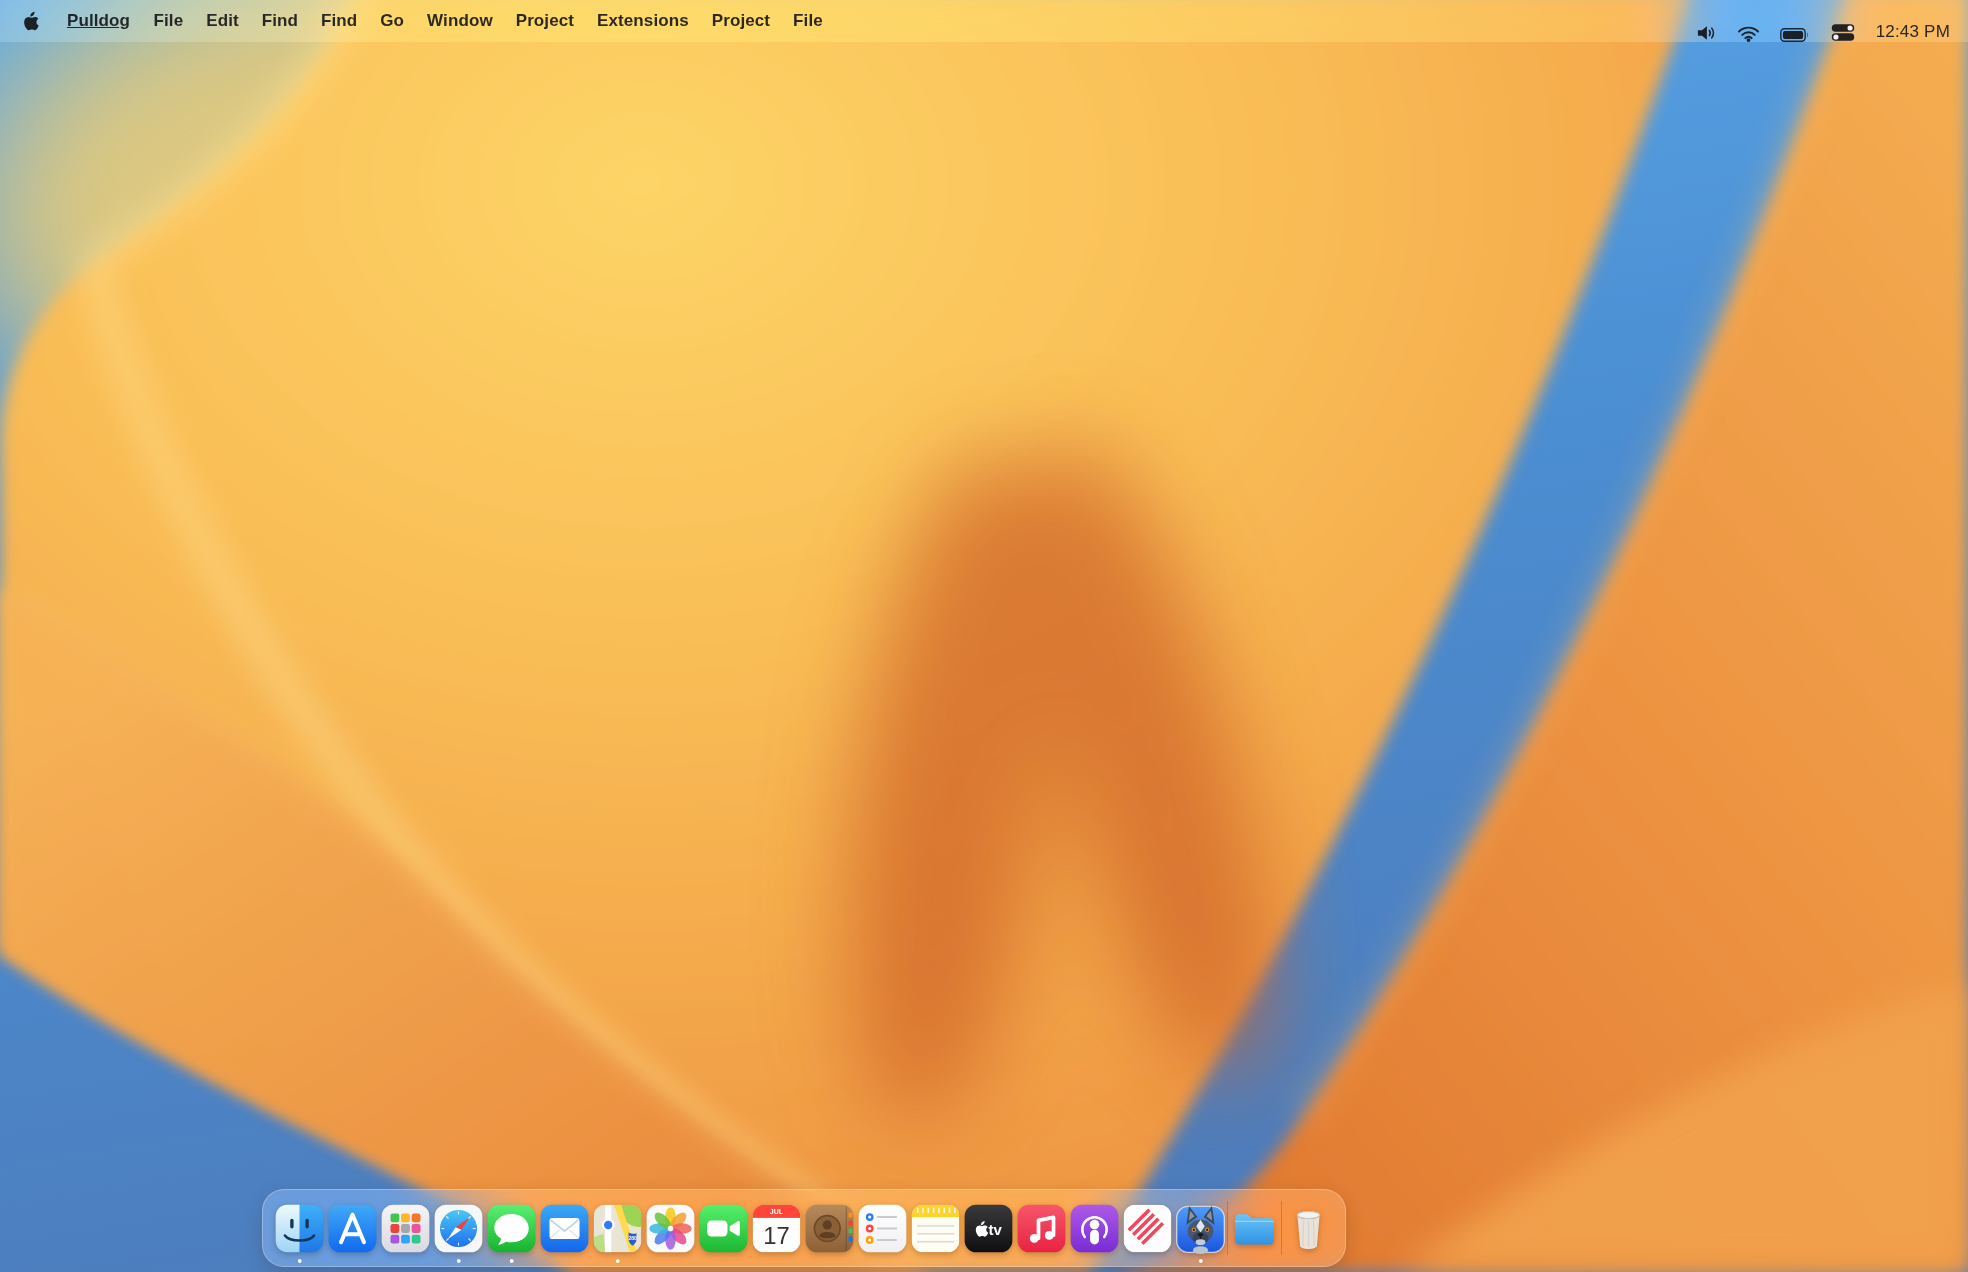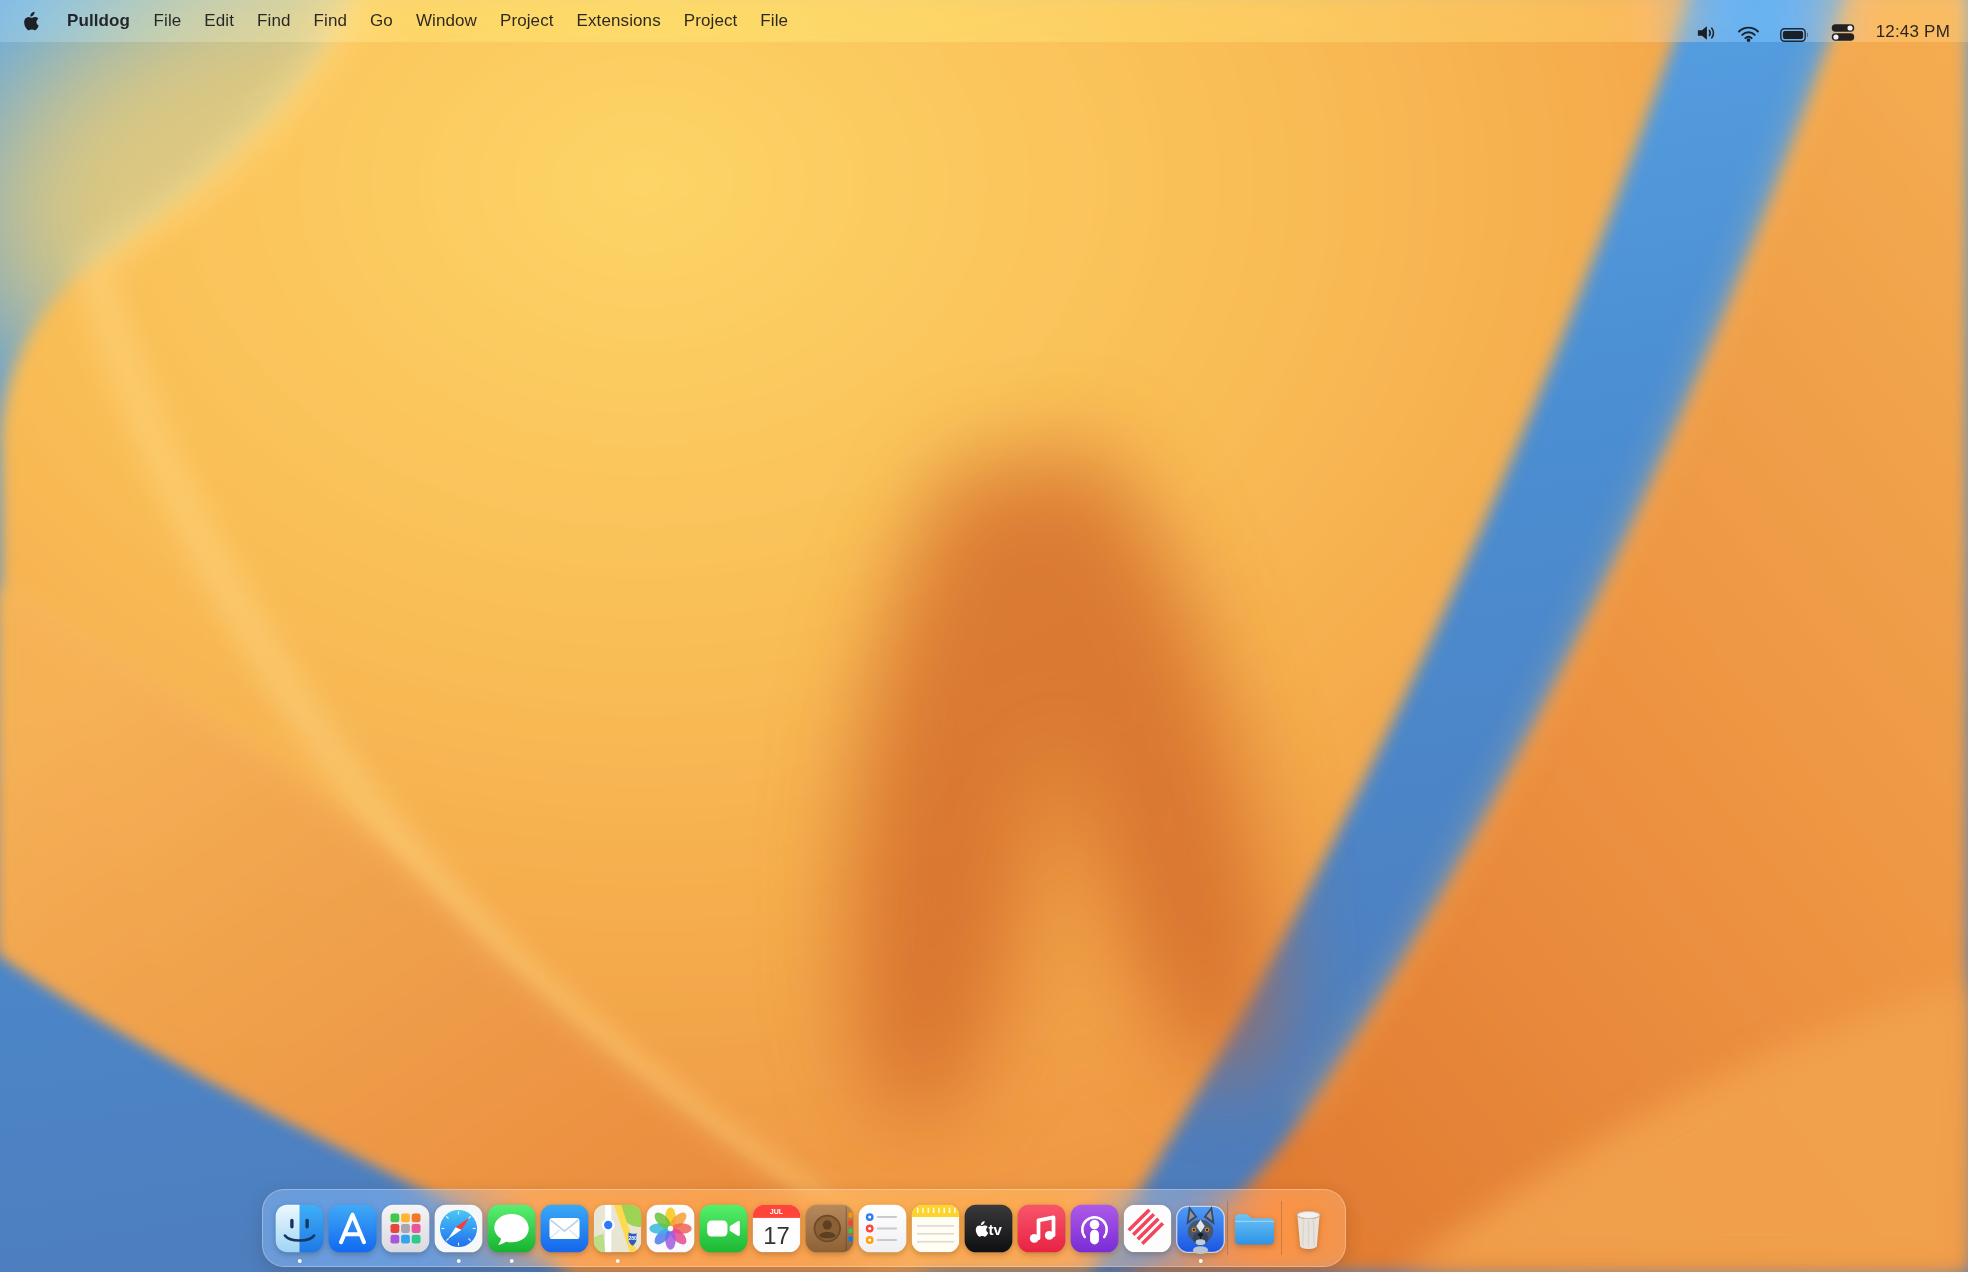--- a/index.html
+++ b/index.html
@@ -15,21 +15,21 @@
     position:absolute;top:0;left:0;right:0;height:42px;
     display:flex;align-items:center;
     background:rgba(255,255,255,0.16);
     backdrop-filter:blur(34px) saturate(1.4) brightness(1.08);
     -webkit-backdrop-filter:blur(34px) saturate(1.4) brightness(1.08);
     color:rgba(15,15,20,0.88);font-size:17px;z-index:20;
   }
   .mb-left{display:flex;align-items:center;height:100%;}
   .apple-menu{display:flex;align-items:center;height:100%;padding:0 16px 0 22px;cursor:default;}
   .apple-menu svg{display:block;}
-  .app-name{font-weight:700;padding:0 12px;letter-spacing:.1px;}
+  .app-name{font-weight:700;padding:0 12px;letter-spacing:.1px;text-decoration:underline;}
   .menu-item{padding:0 11.5px;letter-spacing:.1px;cursor:default;}
   .mb-right{margin-left:auto;display:flex;align-items:flex-end;gap:20px;padding-right:18px;height:100%;}
   .status-icon{display:flex;align-items:center;}
   .clock{font-size:17px;letter-spacing:.2px;}
   
   .dock{
     position:absolute;left:262px;bottom:5px;height:76px;
     display:flex;align-items:center;padding:0 10px;
     background:rgba(255,255,255,0.22);
     border:1px solid rgba(255,255,255,0.28);
@@ -121,21 +121,21 @@
         <path fill="rgba(15,15,20,0.9)" d="M14.2,4.6 C15.1,3.5 15.7,2.0 15.5,0.5 C14.2,0.6 12.6,1.4 11.7,2.5
           C10.8,3.5 10.1,5.1 10.3,6.5 C11.8,6.6 13.2,5.8 14.2,4.6 Z
           M17.8,13.5 C17.8,10.7 20.1,9.4 20.2,9.3 C18.9,7.4 16.9,7.1 16.2,7.1
           C14.5,6.9 12.8,8.1 11.9,8.1 C11,8.1 9.7,7.1 8.2,7.1 C6.3,7.2 4.6,8.2 3.6,9.8
           C1.7,13.1 3.1,18 5,20.7 C5.9,22 7,23.5 8.5,23.4 C9.9,23.4 10.4,22.5 12.1,22.5
           C13.8,22.5 14.3,23.4 15.8,23.4 C17.3,23.4 18.3,22.1 19.2,20.7
           C20.3,19.2 20.7,17.7 20.7,17.6 C20.7,17.6 17.9,16.5 17.8,13.5 Z"></path>
       </svg>
     </div>
     <span class="app-name">Pulldog</span>
-    <div id="menu-items" style="display:flex;align-items:flex-start;">
+    <div id="menu-items" style="display:flex;align-items:flex-start;font-weight:bold;">
         <span class="menu-item">File</span>
         <span class="menu-item">Edit</span>
         <span class="menu-item">Find</span>
         <span class="menu-item">Find</span>
         <span class="menu-item">Go</span>
         <span class="menu-item">Window</span>
         <span class="menu-item">Project</span>
         <span class="menu-item">Extensions</span>
         <span class="menu-item">Project</span>
         <span class="menu-item">File</span>

